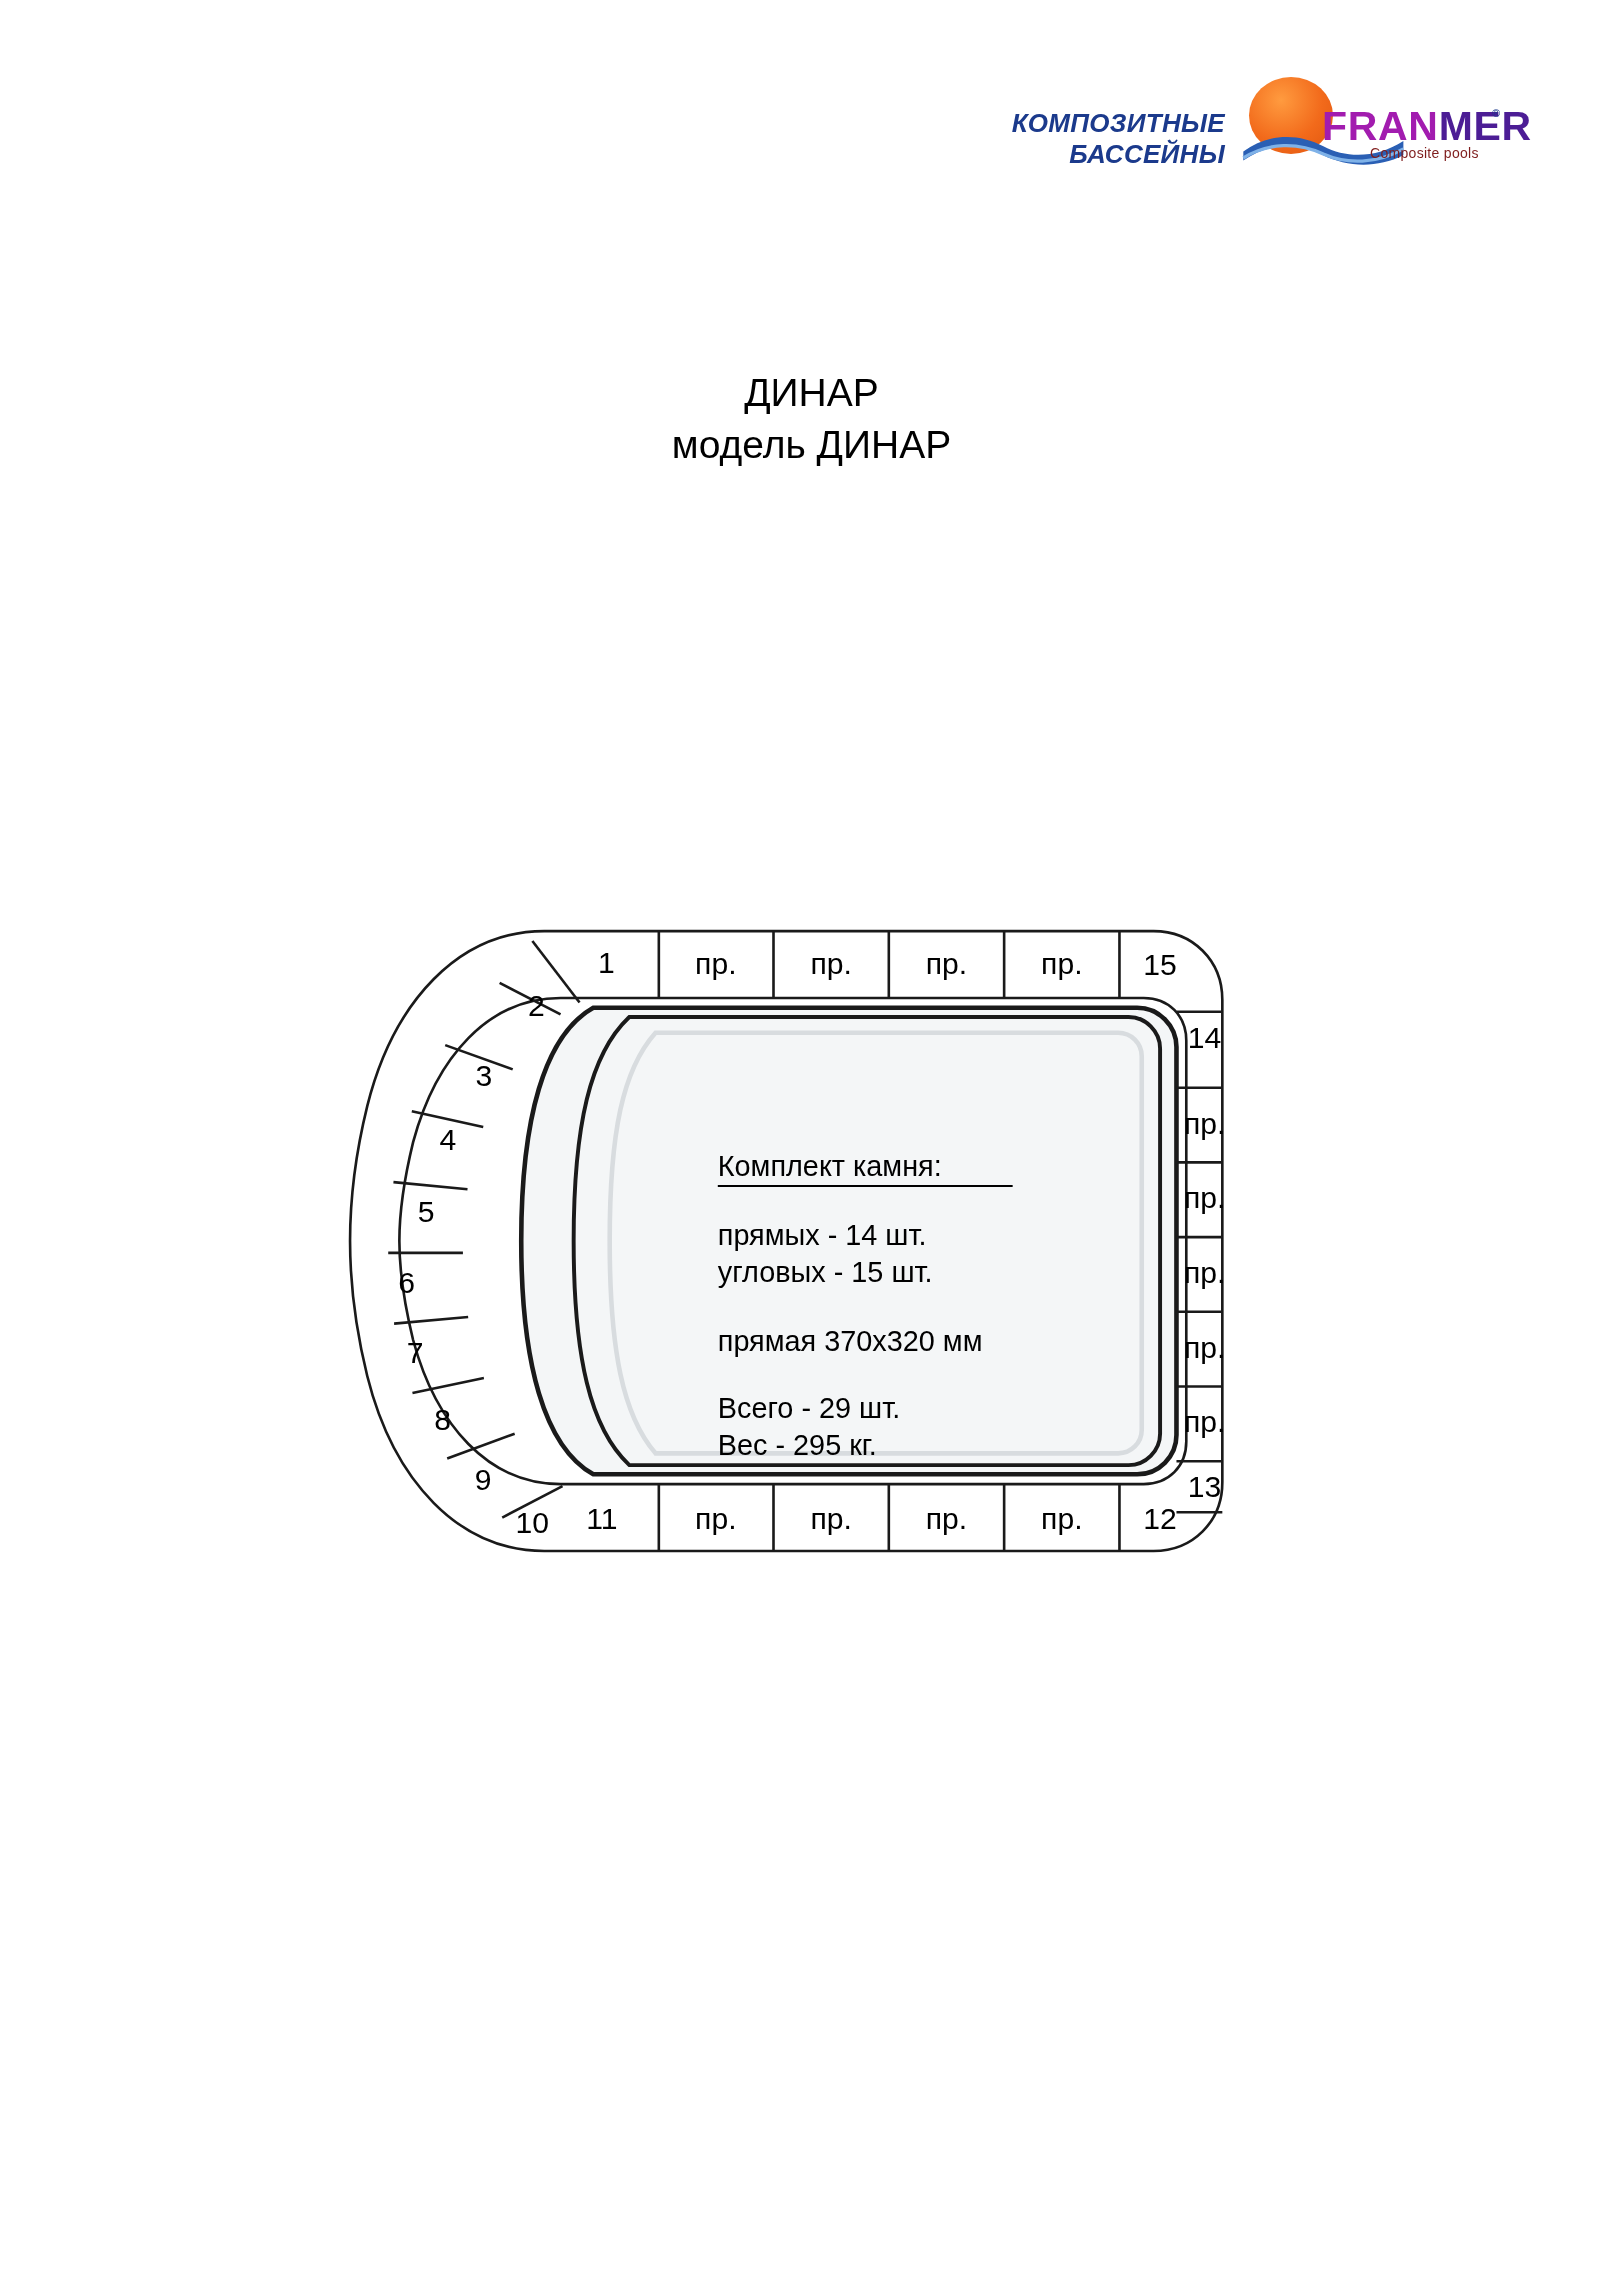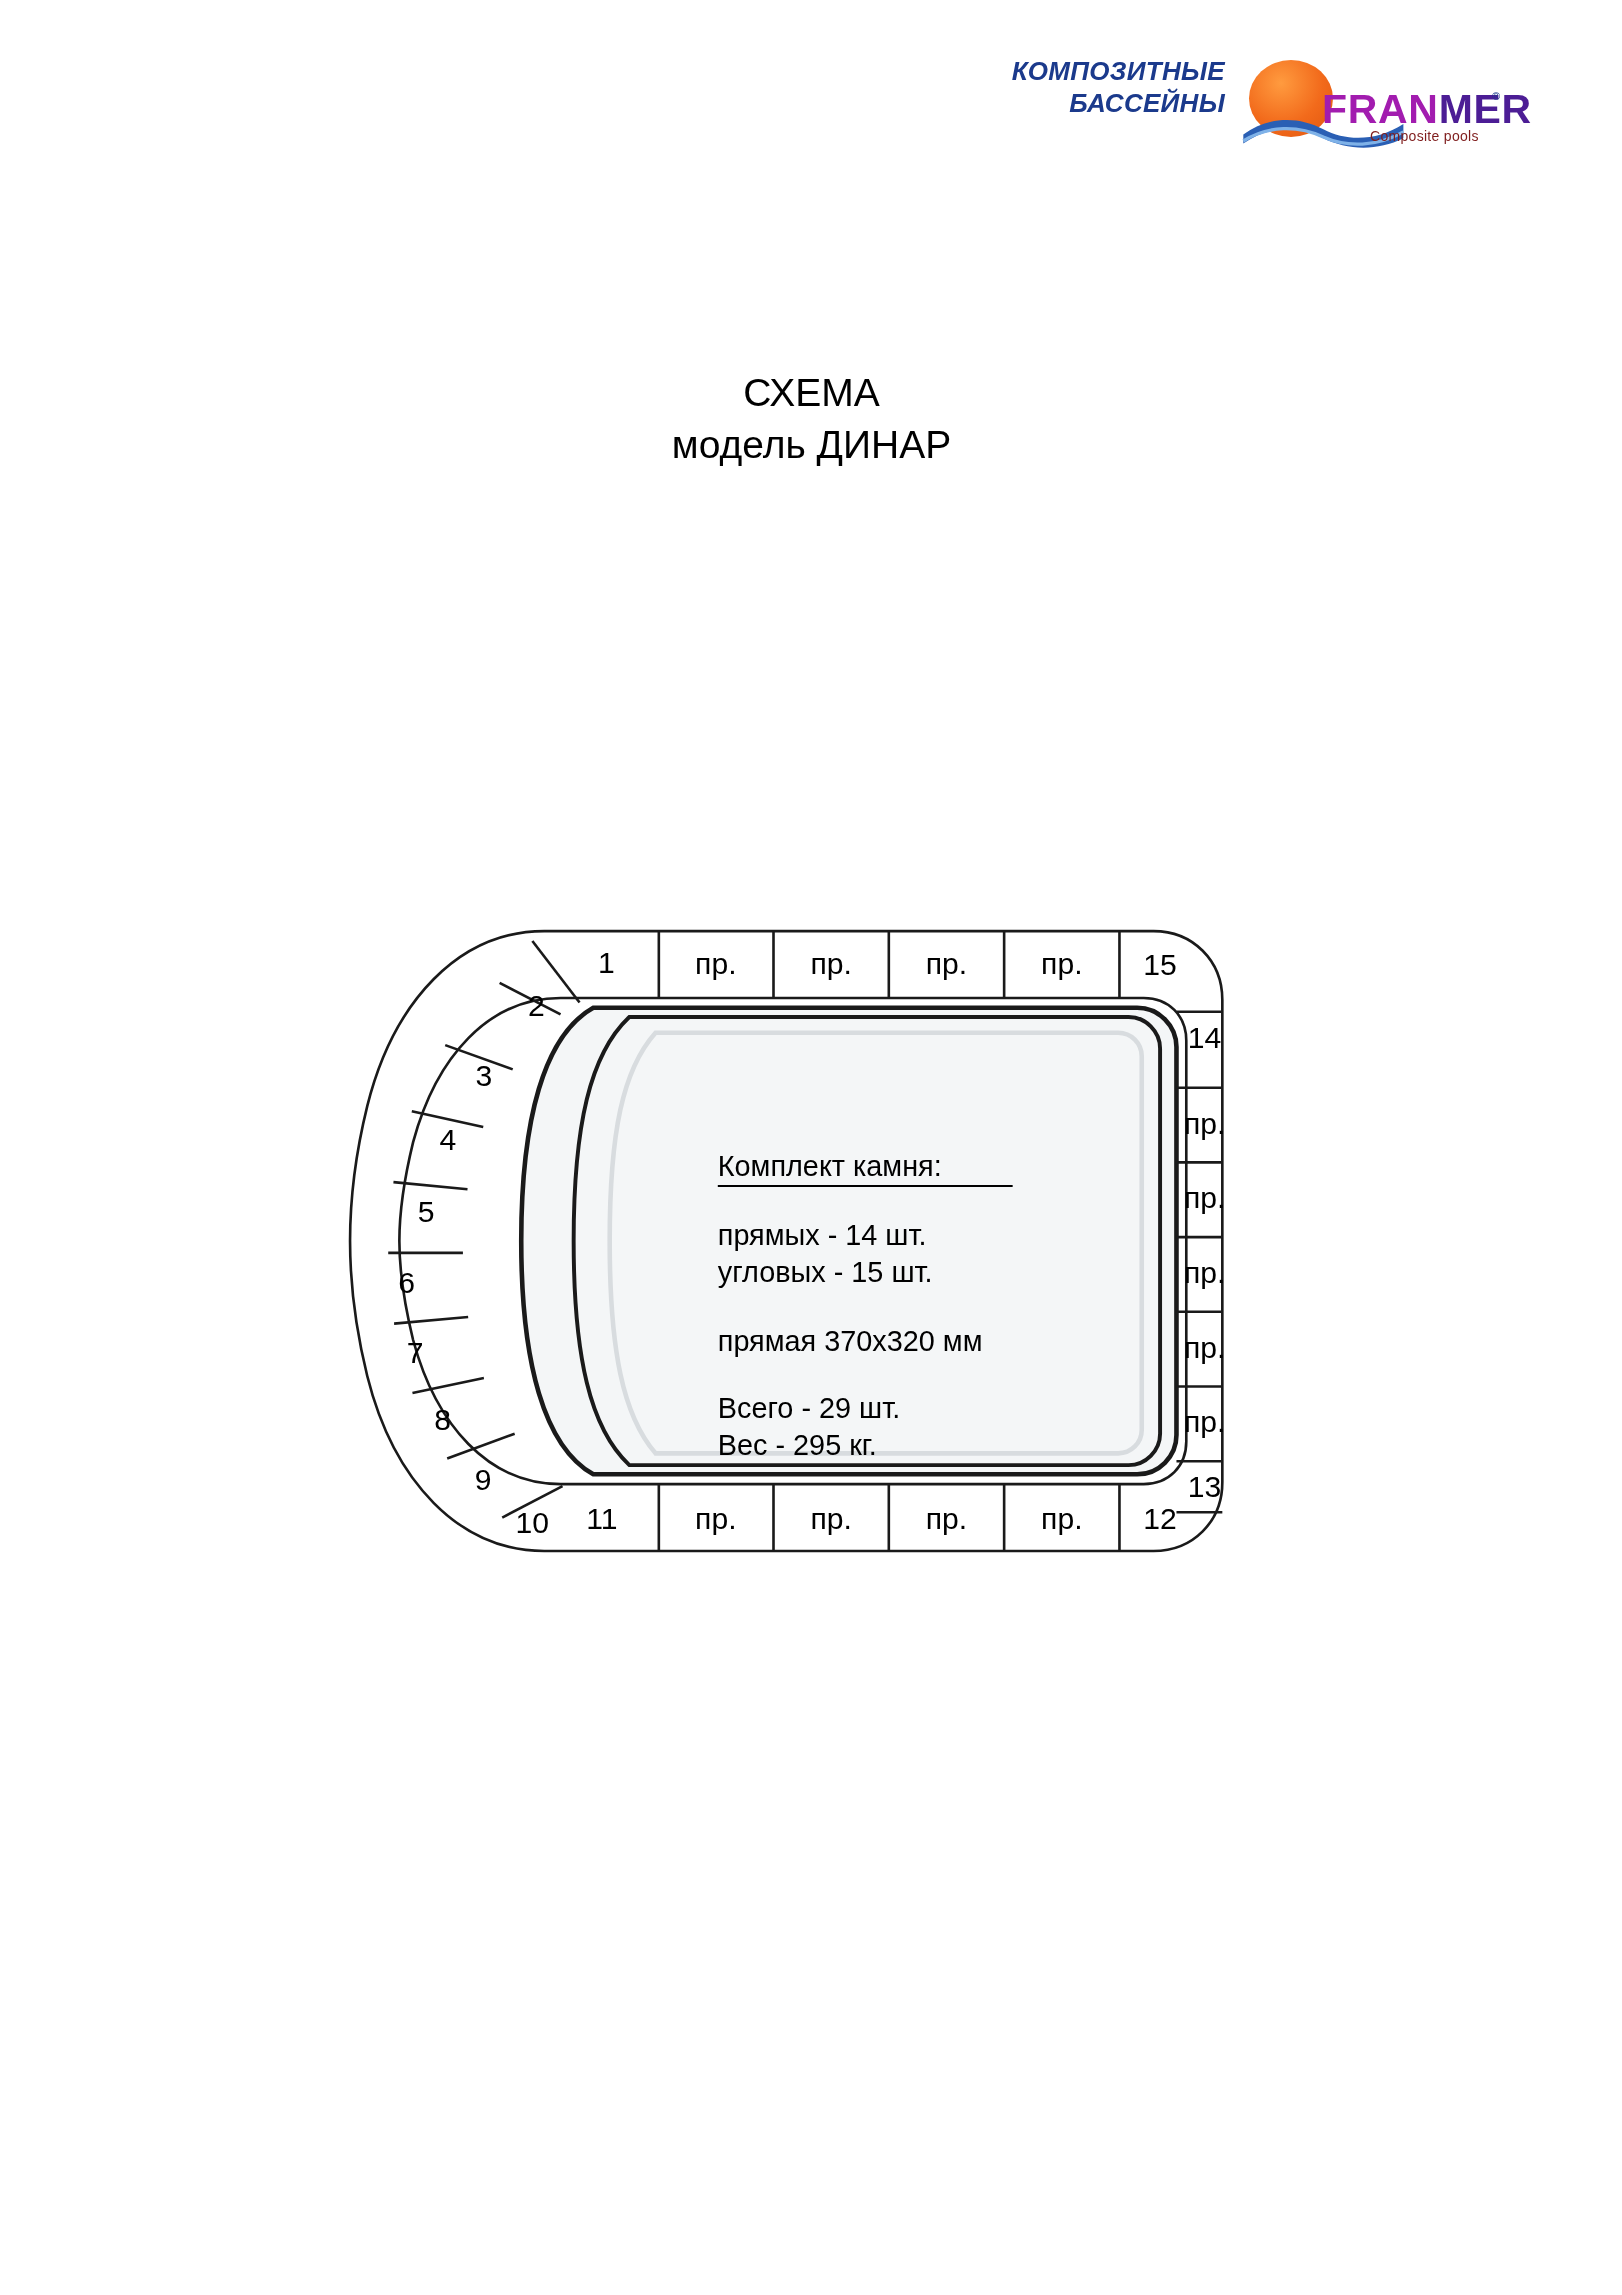--- a/index.html
+++ b/index.html
@@ -15,24 +15,24 @@
     position: relative;
     width: 1623px;
     height: 2295px;
     background: #ffffff;
     overflow: hidden;
   }
 
   
   .logo-block {
     position: absolute;
-    top: 56px;
+    top: 73px;
     right: 125px;
     display: flex;
-    align-items: flex-start;
+    align-items: flex-end;
     gap: 17px;
   }
   .logo-text-left {
     text-align: right;
     line-height: 1.22;
   }
   .logo-text-left .l1,
   .logo-text-left .l2 {
     font-family: "Liberation Sans", sans-serif;
     font-weight: bold;
@@ -151,21 +151,21 @@
       </svg>
       <div class="logo-brand">
         <span class="fran">FRAN</span><span class="mer">MER</span>
       </div>
       <div class="logo-reg">®</div>
       <div class="logo-sub">Composite pools</div>
     </div>
   </div>
 
   <div class="title">
-    <div>СХЕМА</div>
+    <div>ДИНАР</div>
     <div>модель ДИНАР</div>
   </div>
 
   <div class="drawing">
     <svg width="1623" height="1127" viewBox="0 0 2476 1720" xmlns="http://www.w3.org/2000/svg">
 
       <g stroke="#1a1a1a" fill="none" stroke-width="4">
 
         <path d="
           M 830,1227

